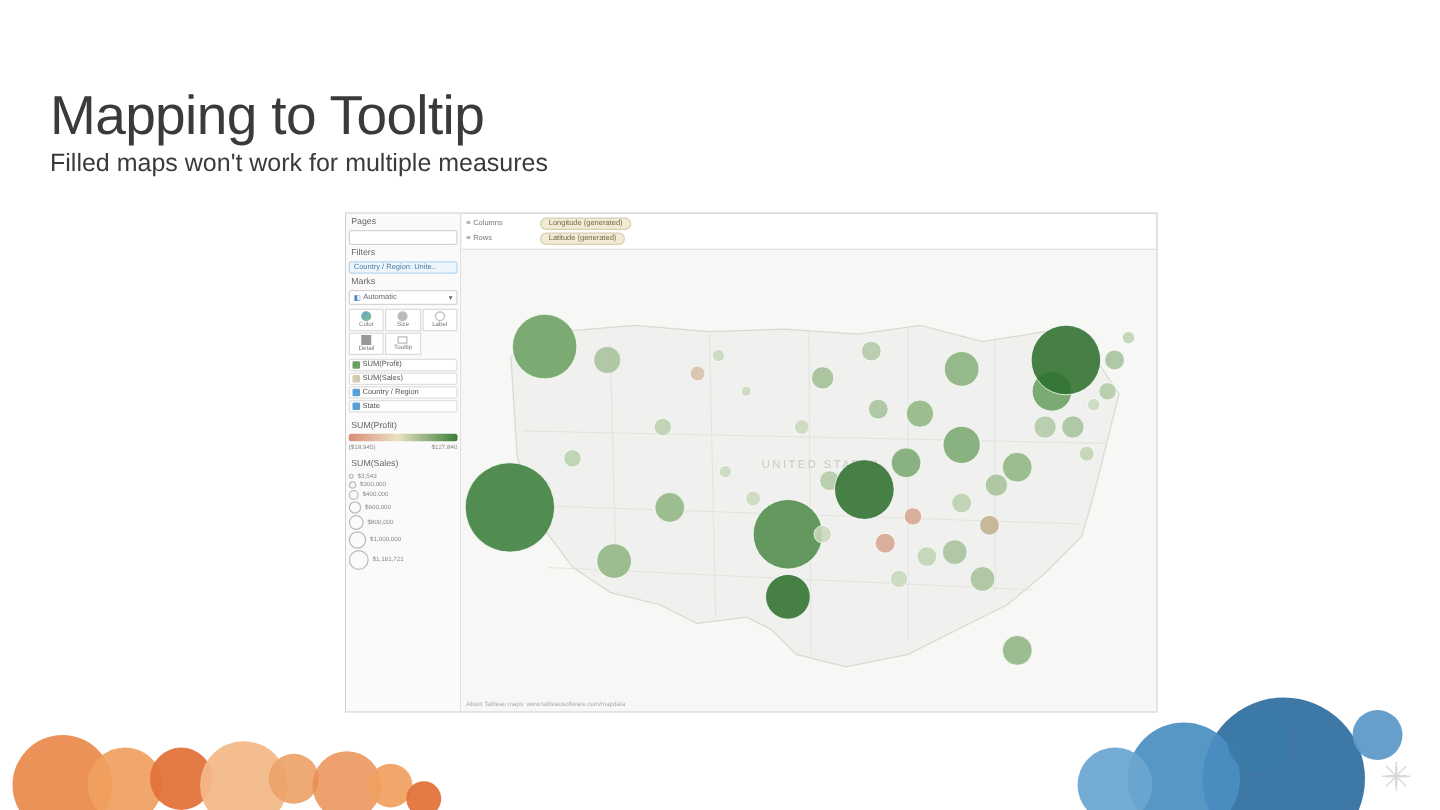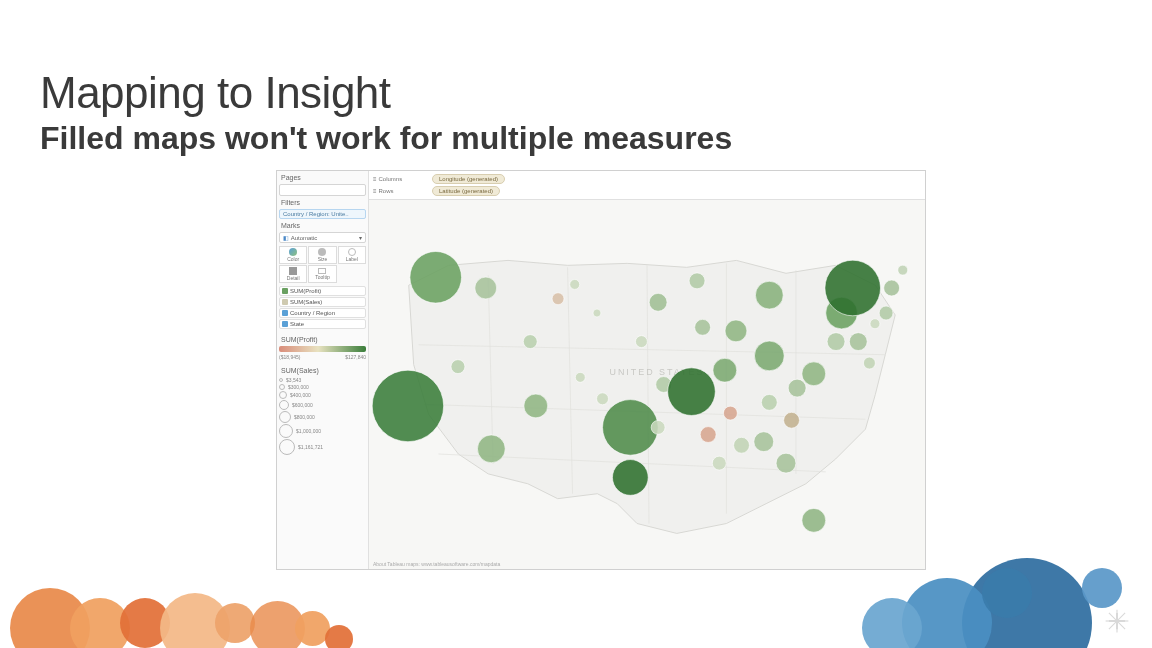--- a/index.html
+++ b/index.html
@@ -14,22 +14,22 @@
     position: absolute;
     left: 40px; top: 68px;
     font-size: 44px;
     font-weight: 300;
     color: #3a3a3a;
     letter-spacing: -0.5px;
   }
   .subtitle {
     position: absolute;
     left: 40px; top: 120px;
-    font-size: 32px;
-    font-weight: 700;
+    font-size: 20px;
+    font-weight: 400;
     color: #3a3a3a;
   }
 
   
   .shot {
     position: absolute;
     left: 276px; top: 170px;
     width: 650px; height: 400px;
     border: 1px solid #d0d0d0;
     background: #ffffff;
@@ -120,21 +120,21 @@
     display:flex;align-items:center;gap:8px;
     color:#d9d9d9;font-size:19px;letter-spacing:4px;
     font-family:"Segoe UI",Arial,sans-serif;
   }
   .tableau-logo svg{opacity:.7;}
   .rmark{font-size:8px;vertical-align:top;letter-spacing:0;}
 </style>
 </head>
 <body>
 
-<div class="title">Mapping to Insight</div>
+<div class="title">Mapping to Tooltip</div>
 <div class="subtitle">Filled maps won't work for multiple measures</div>
 
 <div class="shot">
   <div class="side">
     <div class="panel-label">Pages</div>
     <div class="sel" style="height:12px;"></div>
 
     <div class="panel-label">Filters</div>
     <div class="pill filter-pill">Country / Region: Unite..</div>
 

